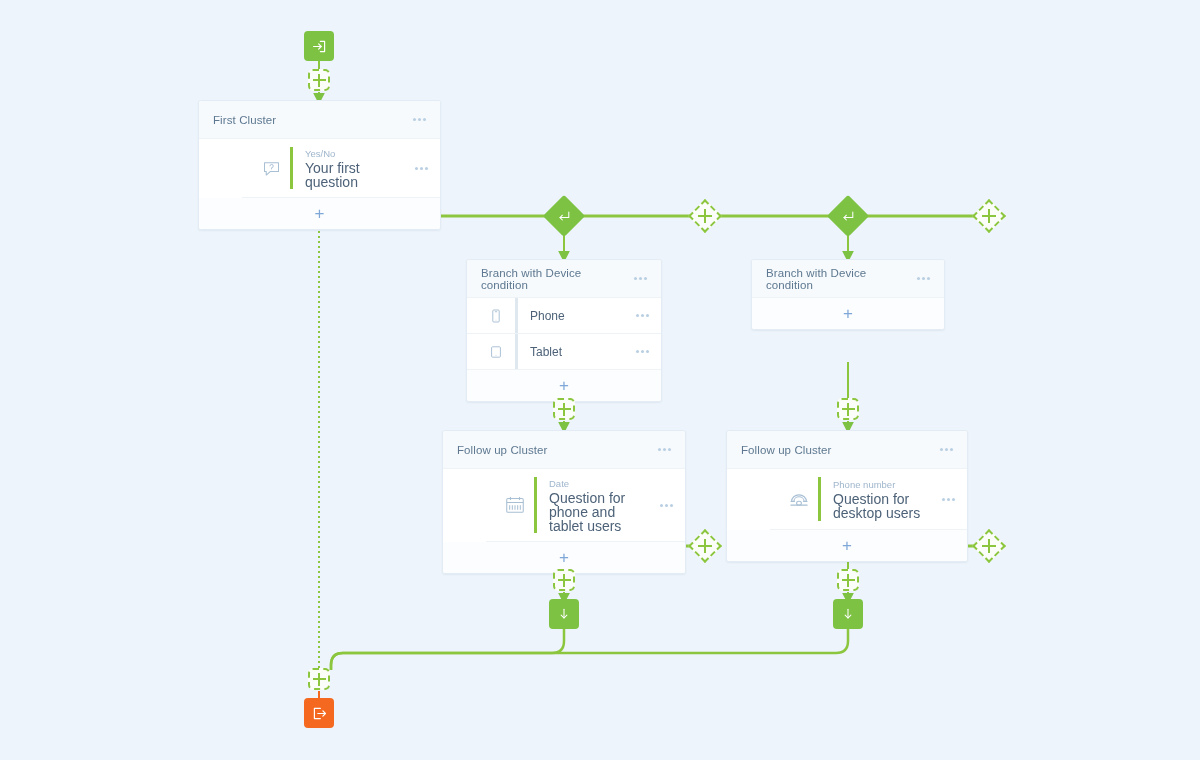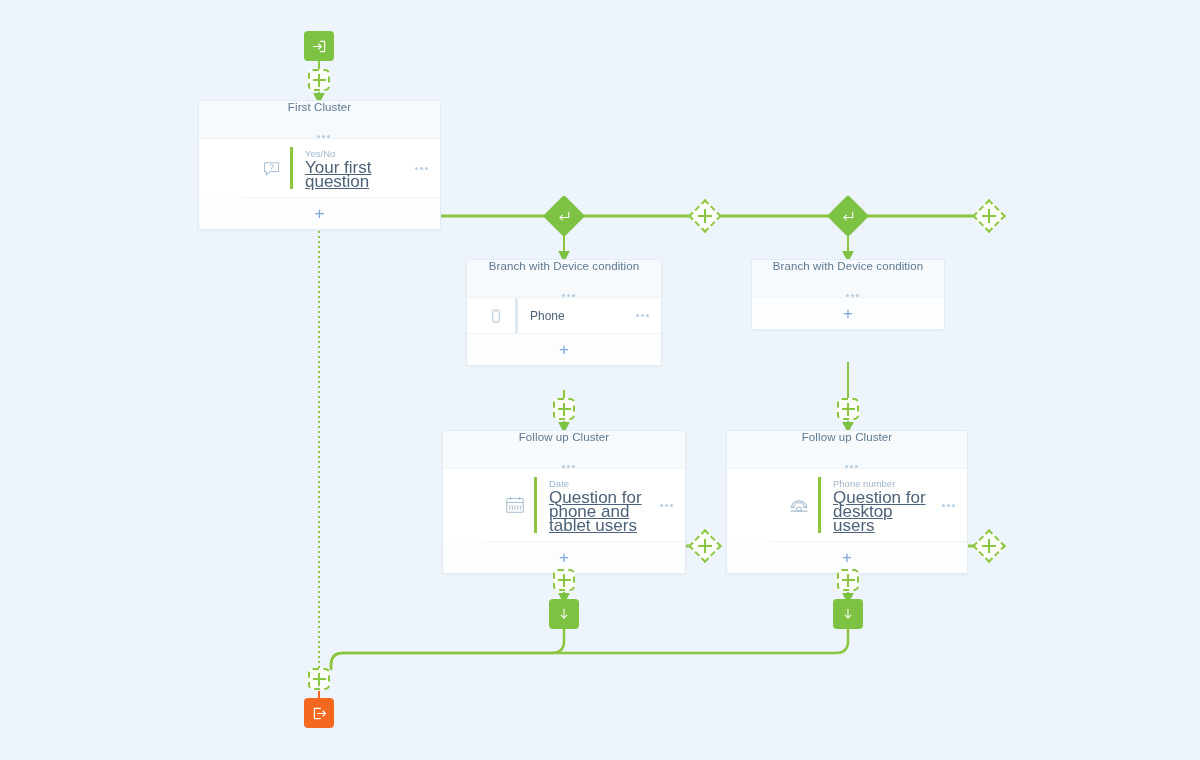--- a/index.html
+++ b/index.html
@@ -86,21 +86,20 @@
     box-shadow: 0 1px 2px rgba(60,90,130,0.07);
     z-index: 5;
     overflow: hidden;
   }
   .card-header {
     background: #f7fafd;
     border-bottom: 1px solid #eef3f8;
     height: 38px;
     display: flex; align-items: center;
     padding: 0 14px;
-    flex-direction: column;
   }
   .card-header .title {
     font-size: 11.5px;
     color: #5d7890;
     letter-spacing: .1px;
     flex: 1;
   }
   .row {
     display: flex; align-items: center;
     background: #ffffff;
@@ -122,24 +121,23 @@
   }
   .accent-bar.grey { background: #dfe7ef; }
   .row-text { flex: 1; }
   .row-sub {
     font-size: 9.5px;
     color: #9fb6cc;
     line-height: 13px;
     margin-bottom: 1px;
   }
   .row-main {
-    font-size: 17px;
+    font-size: 14px;
     color: #4d6278;
     line-height: 14px;
-    text-decoration: underline;
   }
   .row-label {
     font-size: 12px;
     color: #4d6278;
   }
   .card-footer {
     height: 31px;
     background: #fcfdfe;
     display: flex; align-items: center; justify-content: center;
   }
@@ -307,20 +305,36 @@
     <div class="row">
       <span class="row-icon">
         <svg class="gi" width="16" height="16" viewBox="0 0 20 20" fill="none" stroke="#a8bfd4" stroke-width="1.2" stroke-linejoin="round">
           <rect x="6" y="2.5" width="8" height="15" rx="1.2"></rect>
           <line x1="8.6" y1="4.7" x2="11.4" y2="4.7"></line>
           <circle cx="10" cy="15" r="0.5" fill="#a8bfd4" stroke="none"></circle>
         </svg>
       </span>
       <span class="accent-bar grey"></span>
       <span class="row-label">Phone</span>
+      <span style="flex:1"></span>
+      <span class="dots">
+        <i></i>
+          <i></i>
+          <i></i>
+      </span>
+    </div>
+    <div class="row">
+      <span class="row-icon">
+        <svg class="gi" width="16" height="16" viewBox="0 0 20 20" fill="none" stroke="#a8bfd4" stroke-width="1.2" stroke-linejoin="round">
+          <rect x="4.5" y="3.5" width="11" height="13" rx="1.2"></rect>
+          <circle cx="10" cy="14.4" r="0.55" fill="#a8bfd4" stroke="none"></circle>
+        </svg>
+      </span>
+      <span class="accent-bar grey"></span>
+      <span class="row-label">Tablet</span>
       <span style="flex:1"></span>
       <span class="dots">
         <i></i>
           <i></i>
           <i></i>
       </span>
     </div>
     <div class="card-footer">
       <span class="plus">+</span>
     </div>

